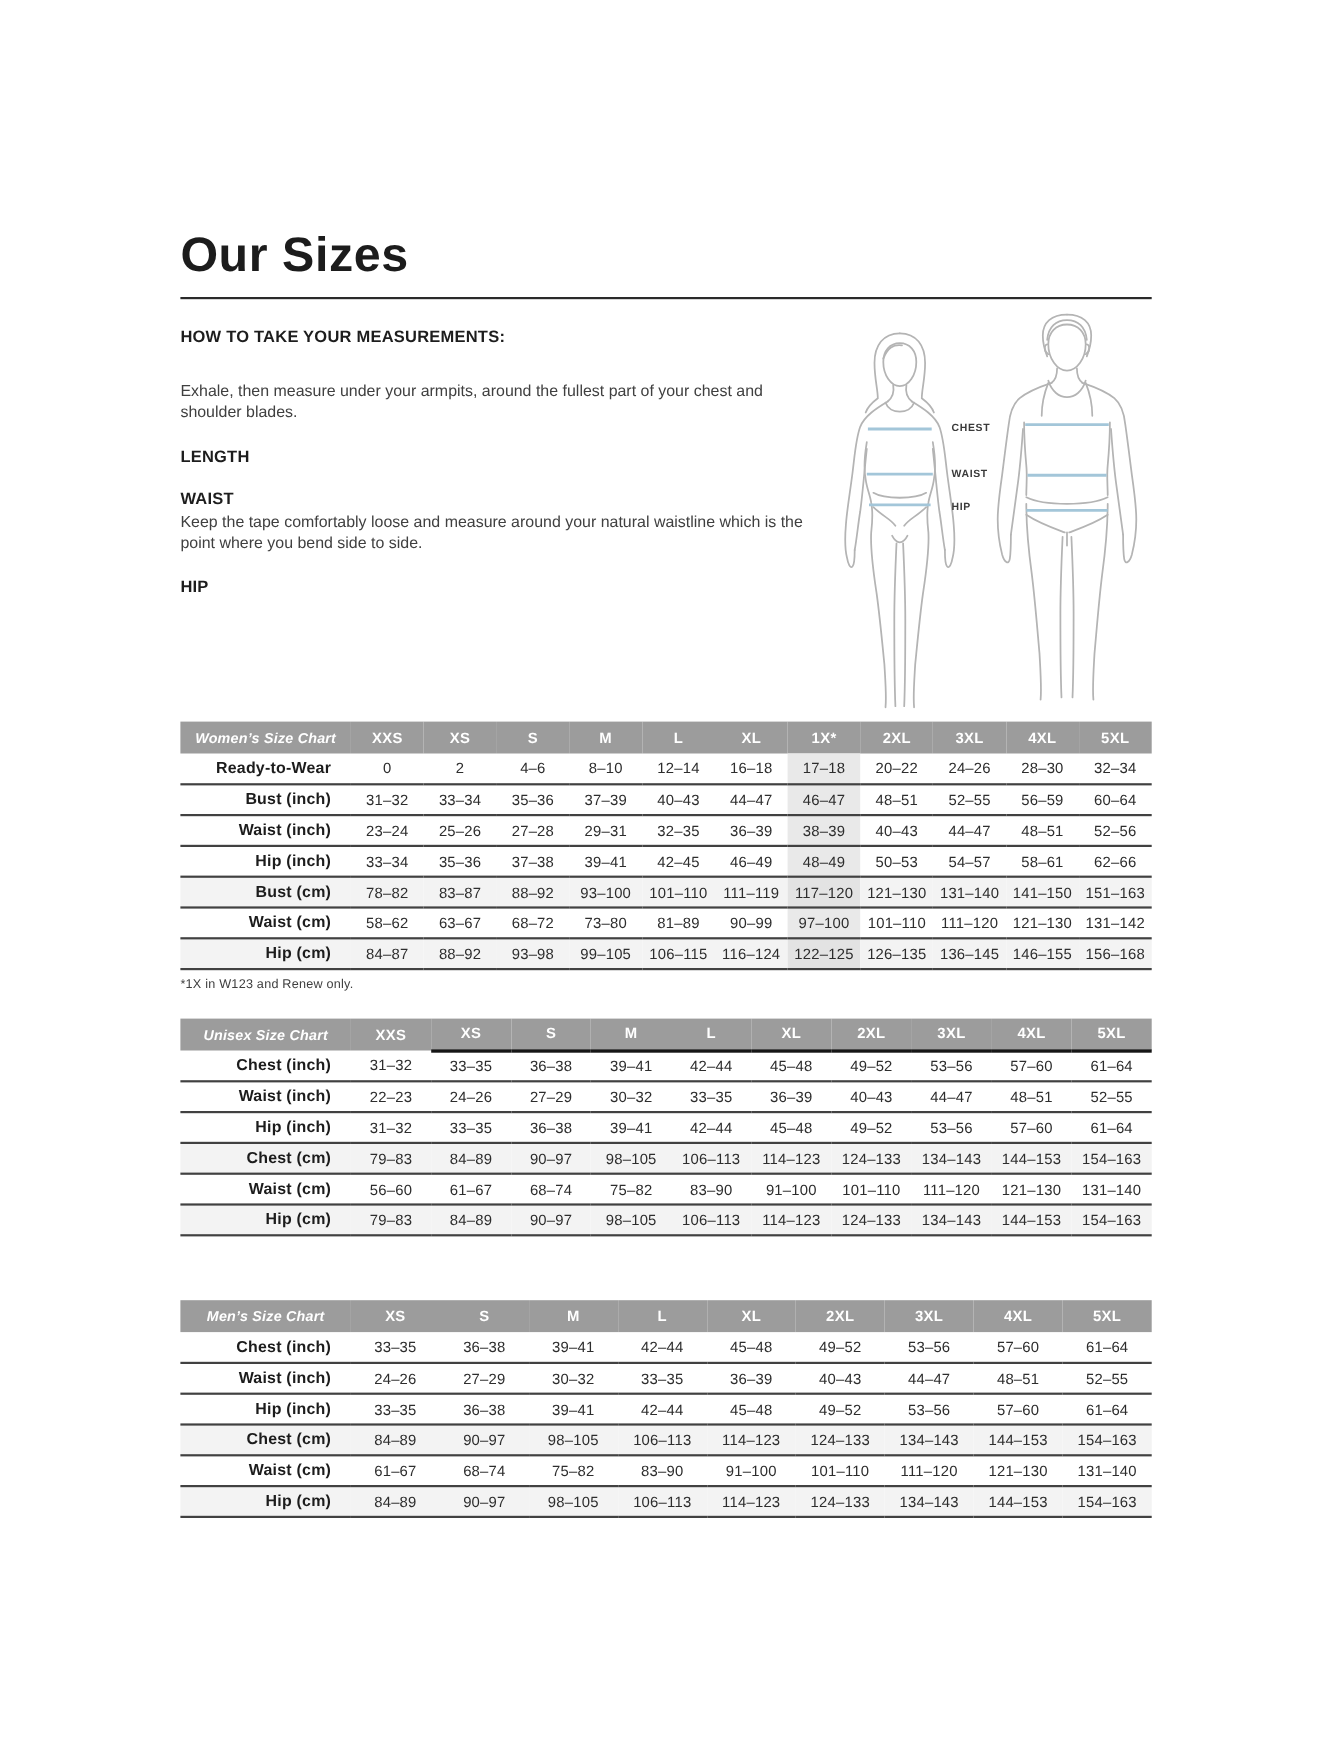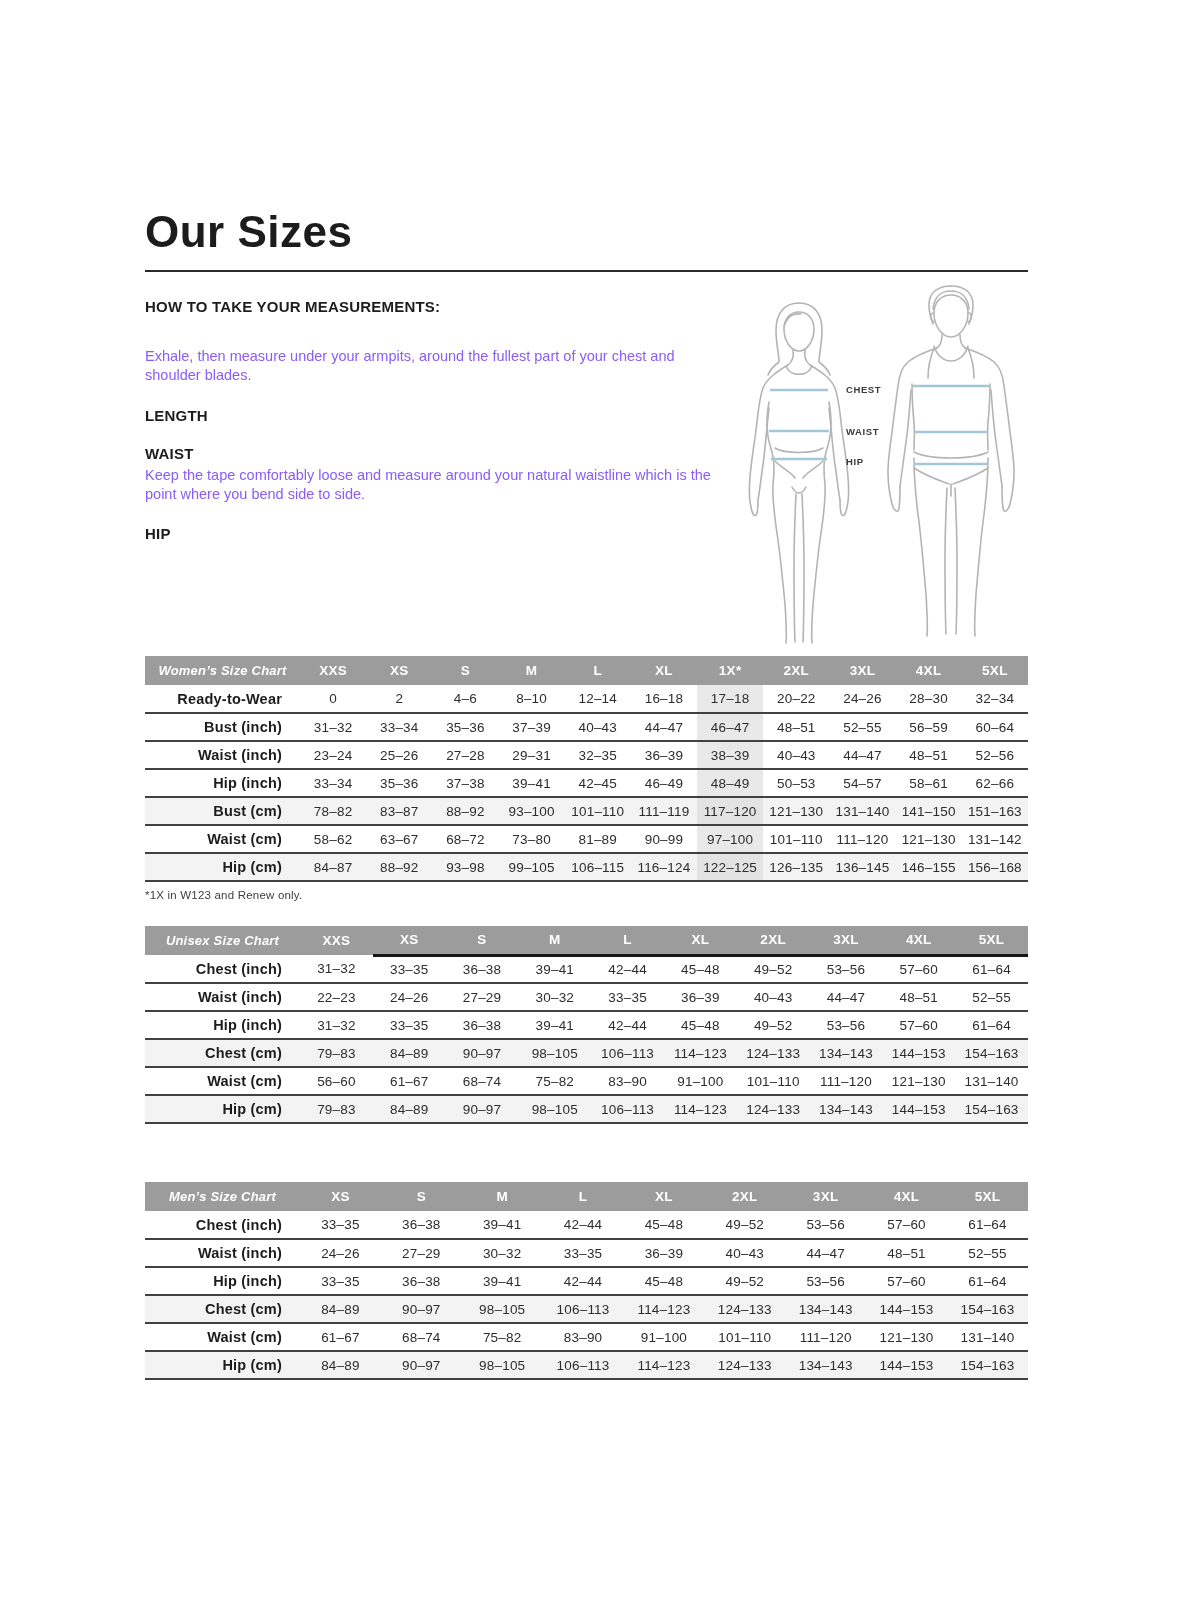--- a/index.html
+++ b/index.html
@@ -13,36 +13,36 @@
     --rule-dark:#2a2a2a;
     --row-line:#414141;
   }
   *{box-sizing:border-box;}
   html,body{margin:0;padding:0;}
   body{
     width:1200px;height:1600px;background:#ffffff;
     font-family:"Liberation Sans", sans-serif;color:#1d1d1d;
   }
   .page{position:relative;width:1200px;height:1600px;overflow:hidden;}
-  .content{position:absolute;left:145px;top:210px;width:883px;}
+  .content{position:absolute;left:164px;top:210px;width:883px;}
 
   .page-title{
     font-size:44px;font-weight:bold;letter-spacing:0.5px;
     color:#1c1c1c;margin:0 0 16px 0;line-height:1.0;
   }
   .title-rule{border:none;border-top:2px solid var(--rule-dark);margin:0;}
 
   .two-col{display:flex;margin-top:26px;}
   .left-col{width:578px;}
   .right-col{position:relative;width:296px;margin-left:auto;margin-top:-16px;height:362px;}
 
   .howto-heading{font-size:15px;font-weight:bold;margin:0 0 32px 0;letter-spacing:0.2px;}
   .measure-section{margin-bottom:21px;}
   .measure-section h3{font-size:15px;font-weight:bold;margin:0 0 4px 0;letter-spacing:0.2px;}
-  .measure-section p{font-size:14.5px;line-height:1.33;margin:0;color:#8b5cf6;}
+  .measure-section p{font-size:14.5px;line-height:1.33;margin:0;color:#404040;}
 
   .fig{position:absolute;}
   .fig-woman{left:0;top:16px;}
   .fig-man{right:0;top:0;}
   .fig-label{
     position:absolute;left:114px;font-size:9.5px;font-weight:bold;
     letter-spacing:0.6px;color:#3a3a3a;
   }
   .fig-label-chest{top:102px;}
   .fig-label-waist{top:144px;}

